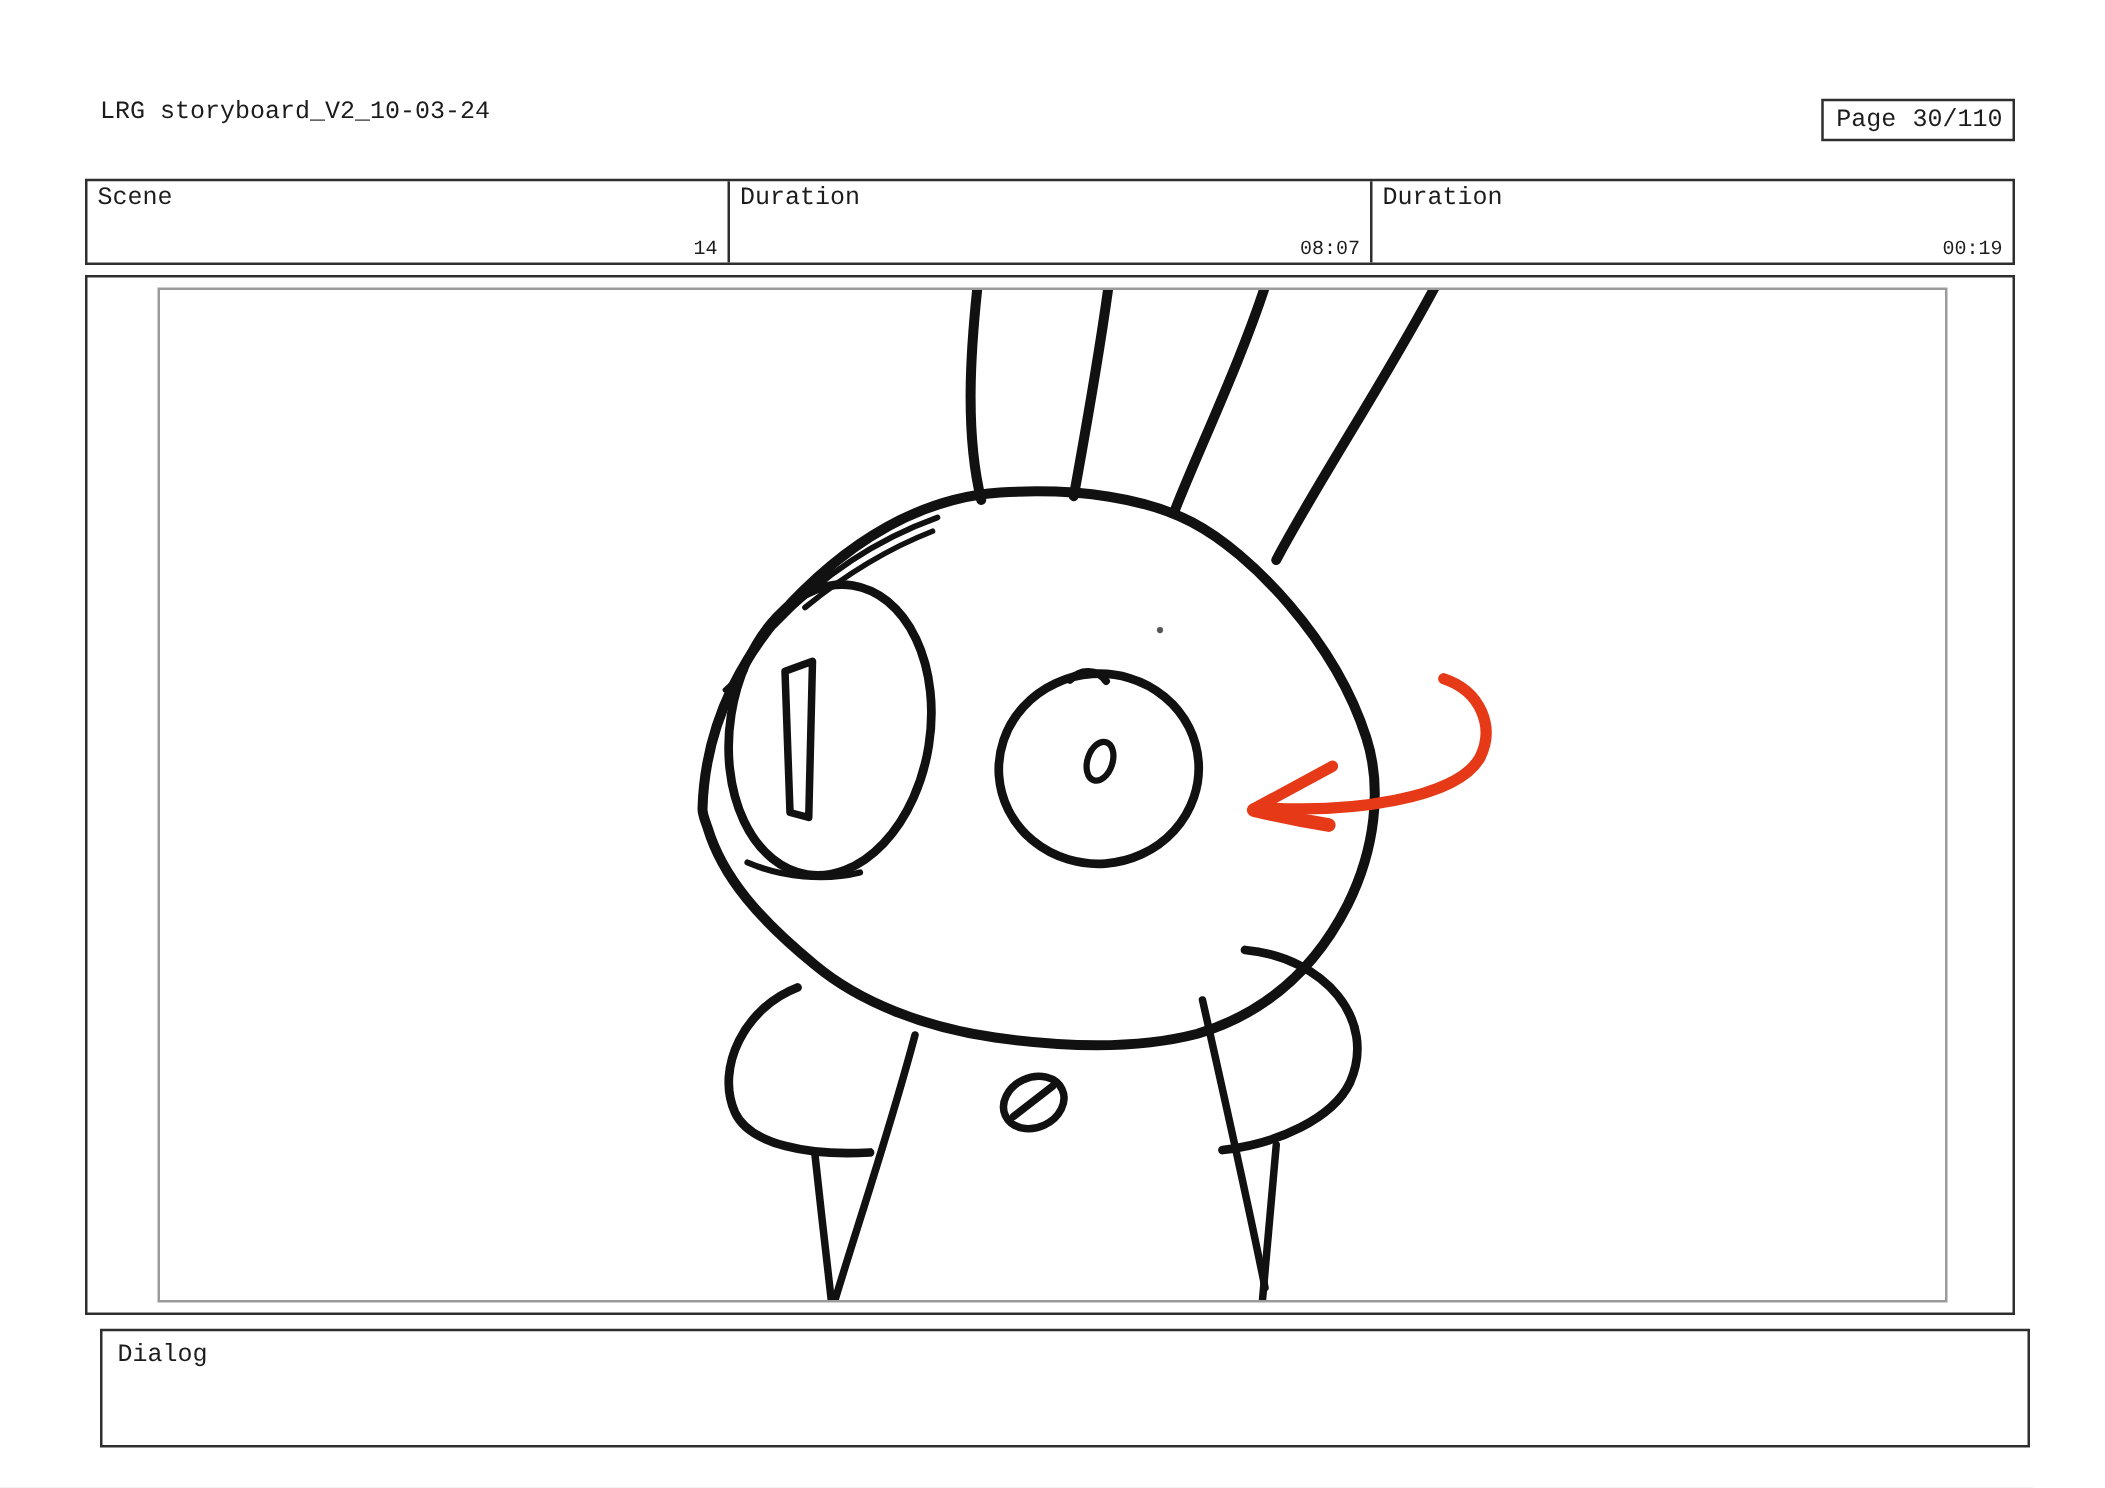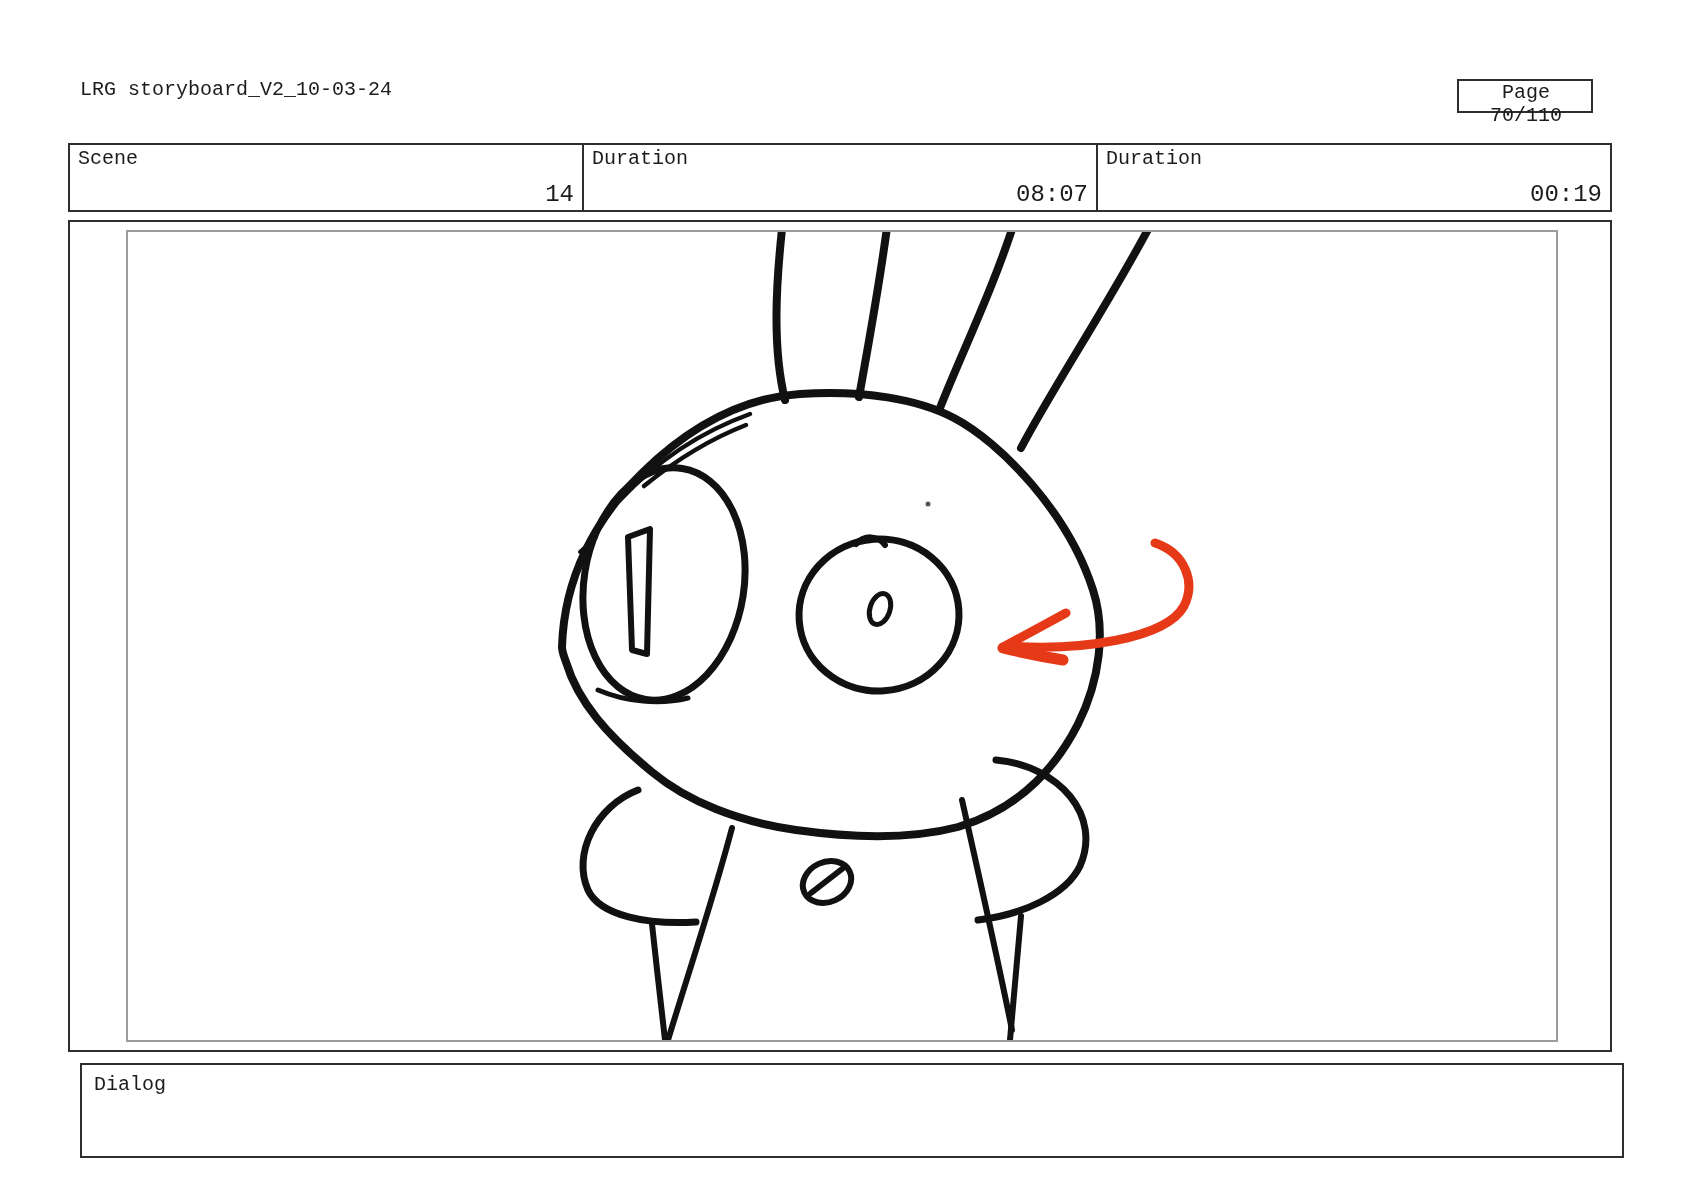--- a/index.html
+++ b/index.html
@@ -2,33 +2,33 @@
 <html><head>
 <meta charset="utf-8">
 <style>
   html,body{margin:0;padding:0;background:#e9e9e9;}
   .page{
     position:relative;width:1684px;height:1190px;background:#ffffff;overflow:hidden;
     font-family:"Liberation Mono","DejaVu Sans Mono",monospace;color:#1c1c1c;padding-left:36px;
   }
   .doc-title{position:absolute;left:80px;top:78px;font-size:20px;white-space:pre;}
   .page-box{
-    position:absolute;left:1457px;top:79px;width:136px;height:34px;
+    position:absolute;left:1457px;top:79px;width:155px;height:34px;
     border:2px solid #2e2e2e;box-sizing:border-box;background:#fff;
     display:flex;justify-content:space-between;align-items:center;
-    padding:0 8px 0 10px;font-size:20px;flex-direction:column;
+    padding:0 8px 0 10px;font-size:20px;
   }
   .info-table{
     position:absolute;left:68px;top:143px;width:1544px;height:69px;
     border:2px solid #2e2e2e;box-sizing:border-box;display:flex;background:#fff;
   }
   .info-cell{flex:1 1 0;position:relative;border-right:2px solid #2e2e2e;}
   .info-cell:last-child{border-right:none;}
   .info-cell .label{position:absolute;top:2px;left:8px;font-size:20px;}
-  .info-cell .value{position:absolute;bottom:2px;right:8px;font-size:24px;}
+  .info-cell .value{position:absolute;bottom:2px;right:8px;font-size:16px;}
   .canvas-box{
     position:absolute;left:68px;top:220px;width:1544px;height:832px;
     border:2px solid #2e2e2e;box-sizing:border-box;background:#fff;
   }
   .frame{
     position:absolute;left:56px;top:8px;width:1432px;height:812px;
     border:2px solid #9b9b9b;box-sizing:border-box;overflow:hidden;background:#fff;
   }
   .frame svg{position:absolute;left:0;top:0;width:1428px;height:808px;}
   .dialog-box{
@@ -40,21 +40,21 @@
 </style>
 </head>
 <body>
 
 <div class="page">
 
   <div class="doc-title">LRG storyboard_V2_10-03-24</div>
 
   <div class="page-box">
     <span>Page</span>
-    <span>70/110</span>
+    <span>30/110</span>
   </div>
 
   <div class="info-table">
     <div class="info-cell">
       <span class="label">Scene</span>
       <span class="value">14</span>
     </div>
     <div class="info-cell">
       <span class="label">Duration</span>
       <span class="value">08:07</span>

